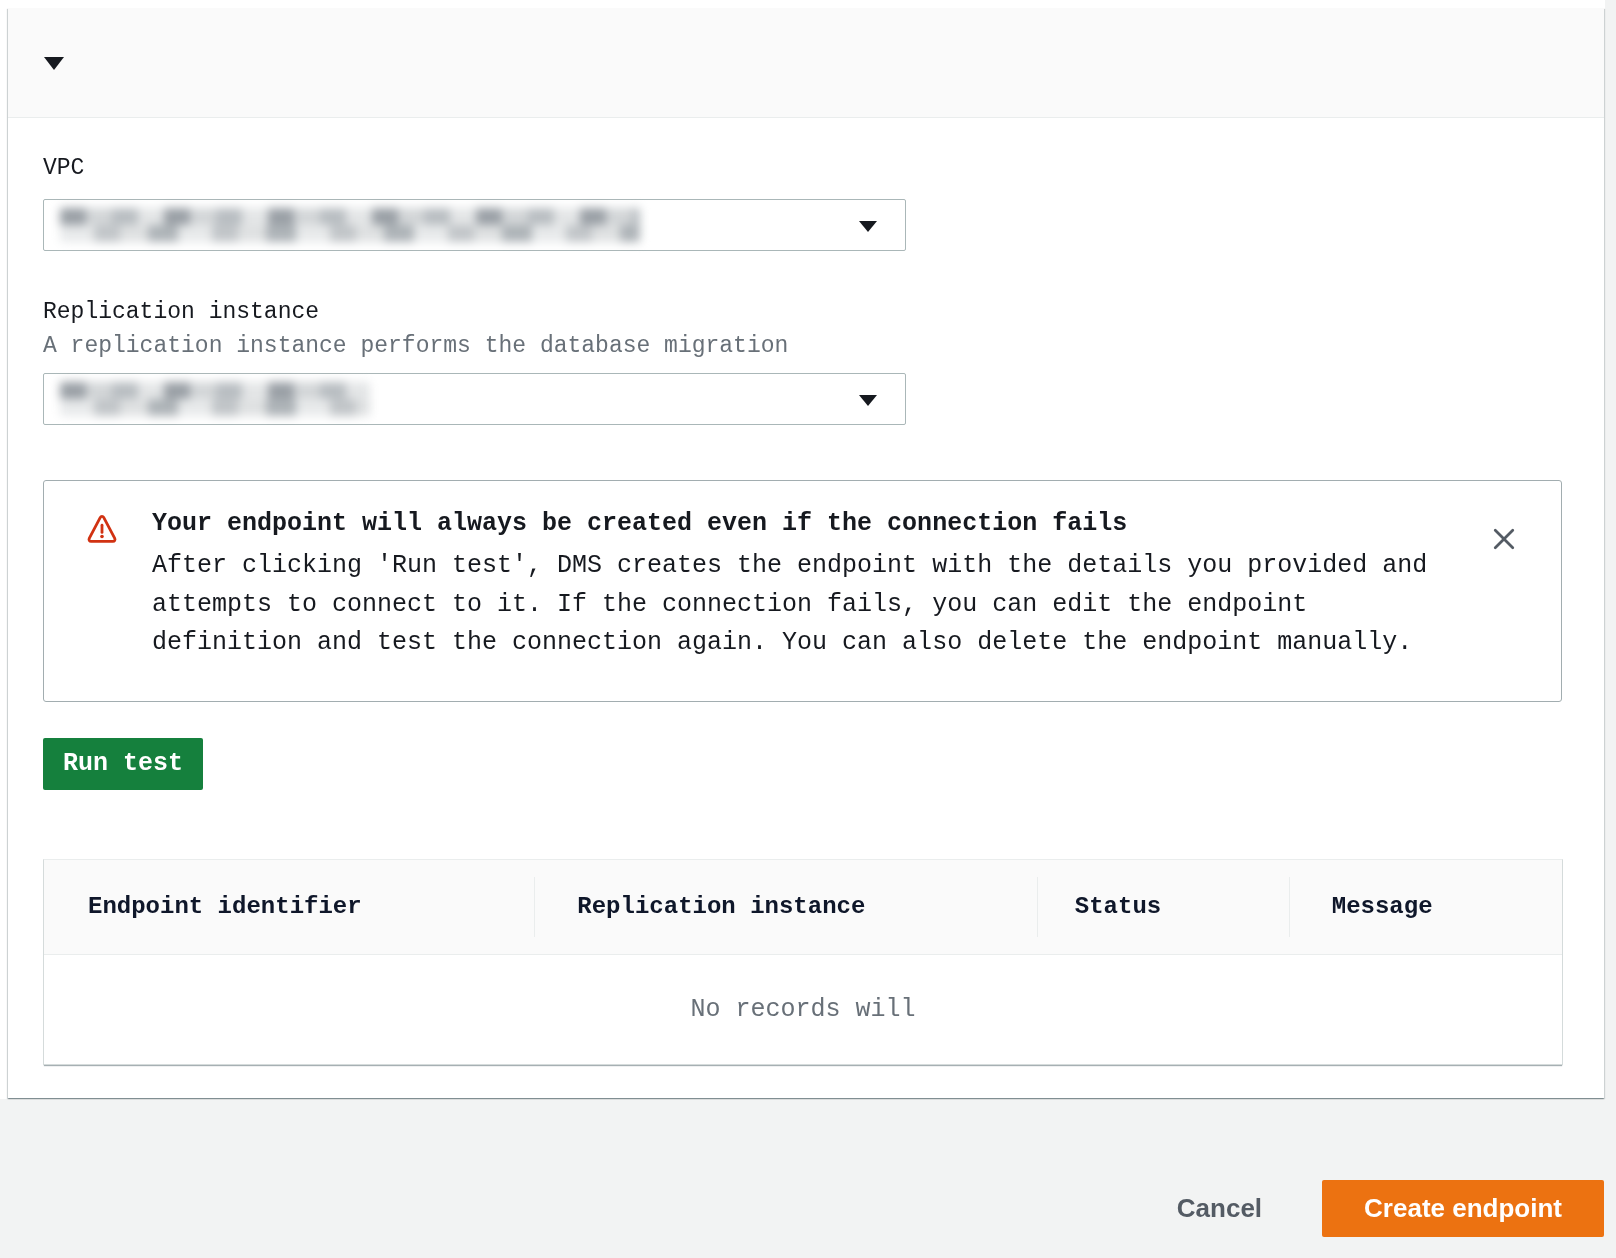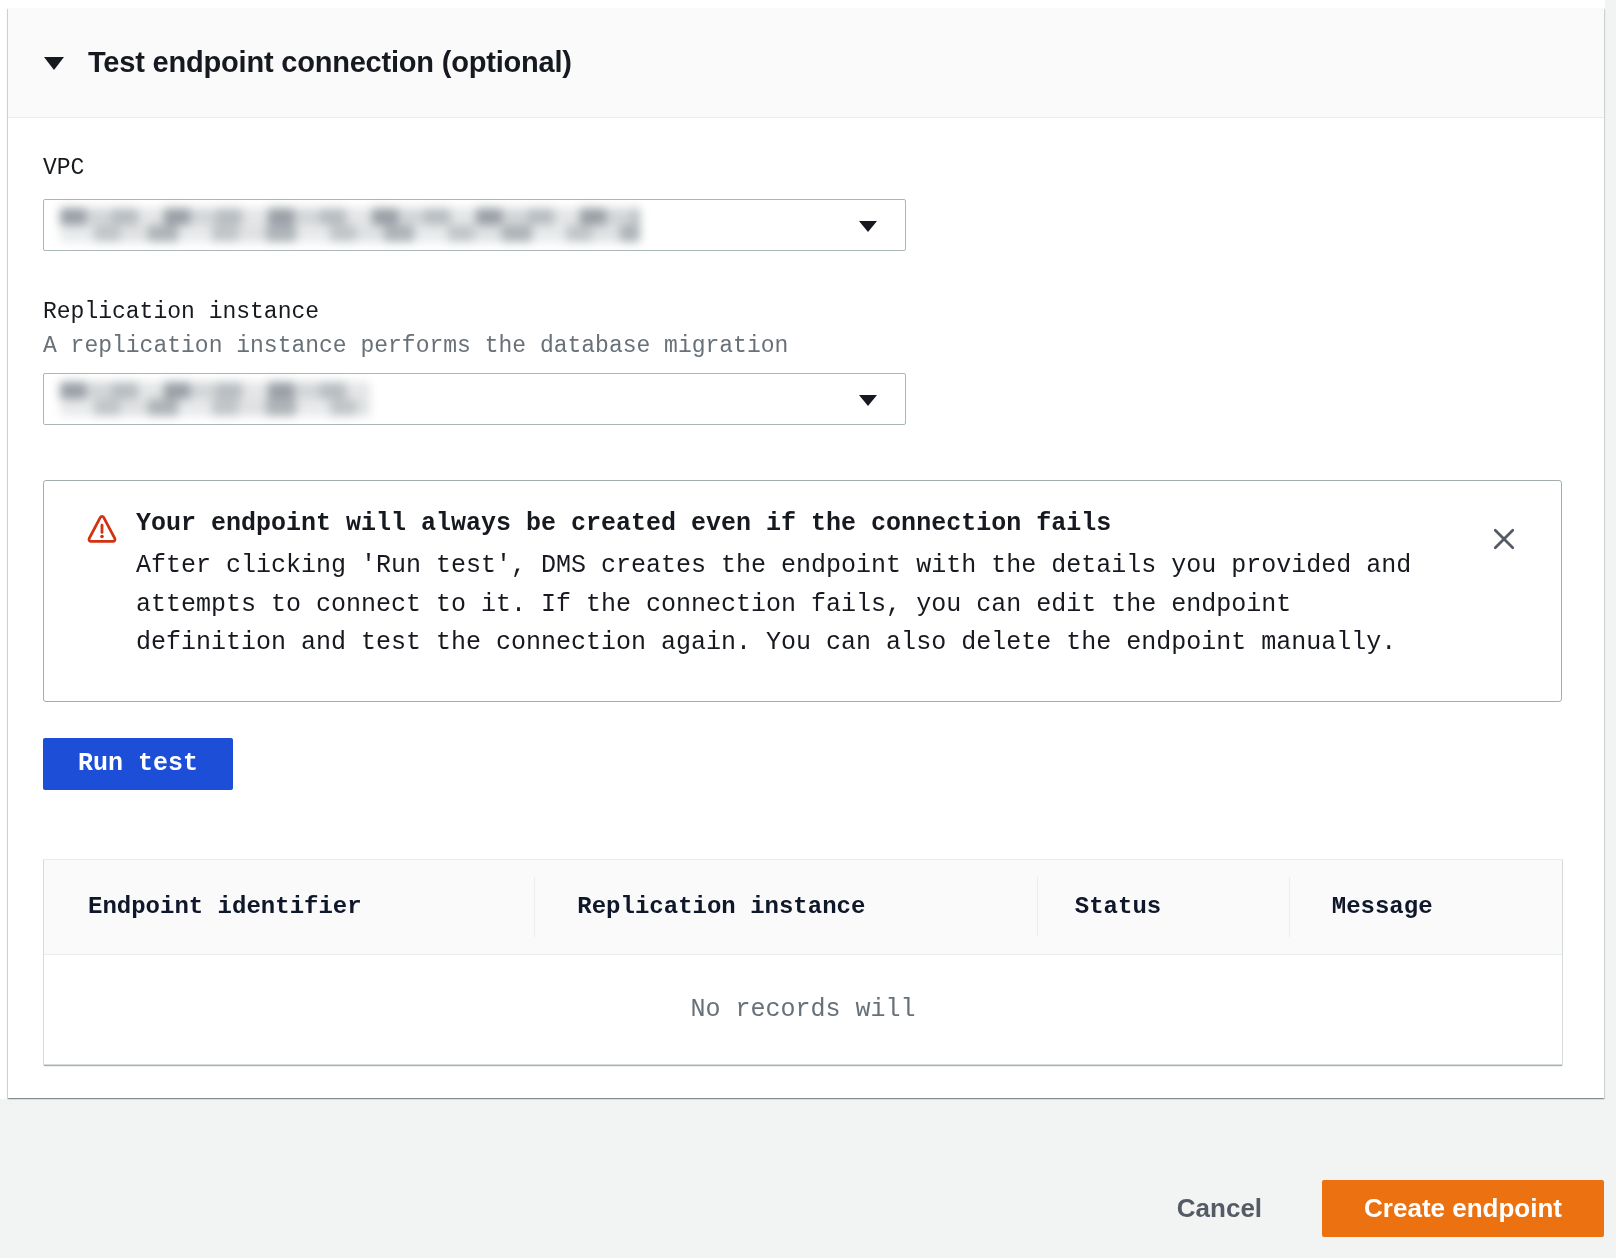--- a/index.html
+++ b/index.html
@@ -61,31 +61,32 @@
   }
   .redacted.w1 { width:580px; }
   .redacted.w2 { width:310px; }
 
   
   .warning {
     margin-top:55px; width:1519px; min-height:215px;
     border:1px solid #a2adb0; border-radius:3px; background:#ffffff;
     display:flex; align-items:flex-start;
     padding:27px 40px 38px 42px;
+    gap:16px;
   }
   .warning-icon { flex:none; margin-top:5px; }
   .warning-content { margin-left:18px; flex:1 1 auto; }
   .warning-title { font-size:25px; font-weight:700; line-height:32px; color:#16191f; }
   .warning-body  { margin-top:7px; font-size:25px; line-height:38.5px; color:#16191f; max-width:1285px; }
   .warning-close { flex:none; margin-left:auto; margin-top:14px; cursor:pointer; padding:2px; }
 
   
   .btn-run {
-    margin-top:36px; width:190px; height:52px;
-    background:#1d4ed8; border:none; border-radius:2px;
+    margin-top:36px; width:160px; height:52px;
+    background:#15803d; border:none; border-radius:2px;
     color:#ffffff; font-family:inherit; font-size:25px; font-weight:700; cursor:pointer;
   }
   .footer-actions {
     position:absolute; left:0; top:1180px; width:1604px; height:57px;
     display:flex; justify-content:flex-end; align-items:center;
   }
   .btn-cancel {
     background:none; border:none; cursor:pointer; margin-right:60px;
     font-family:inherit; font-size:26px; font-weight:700; color:#545b64;
   }
@@ -117,21 +118,20 @@
 </head>
 <body>
 
 <div class="bg-right"></div>
 <div class="bg-bottom"></div>
 
 <div class="card">
 
   <div class="card-header">
     <span class="tri-expand"></span>
-    <span class="card-title">Test endpoint connection (optional)</span>
   </div>
 
   <div class="card-body">
 
     <div class="field-label label-vpc">VPC</div>
     <div class="select">
       <span class="redacted w1"></span>
       <span class="caret"></span>
     </div>
 

